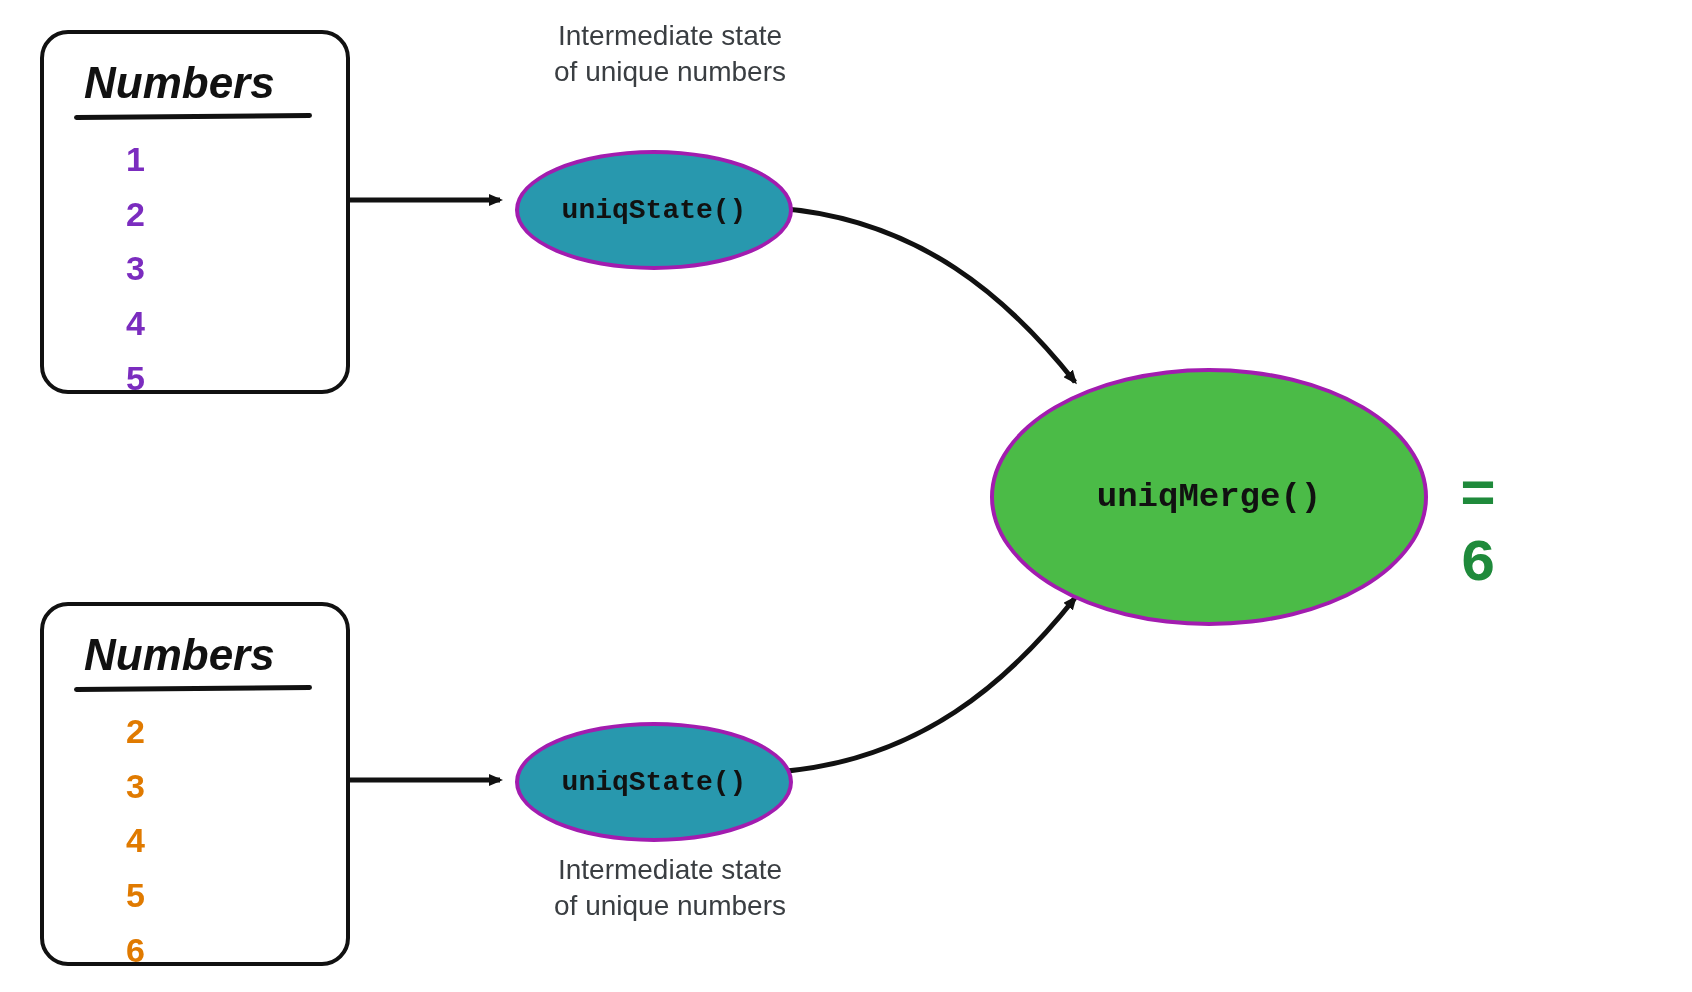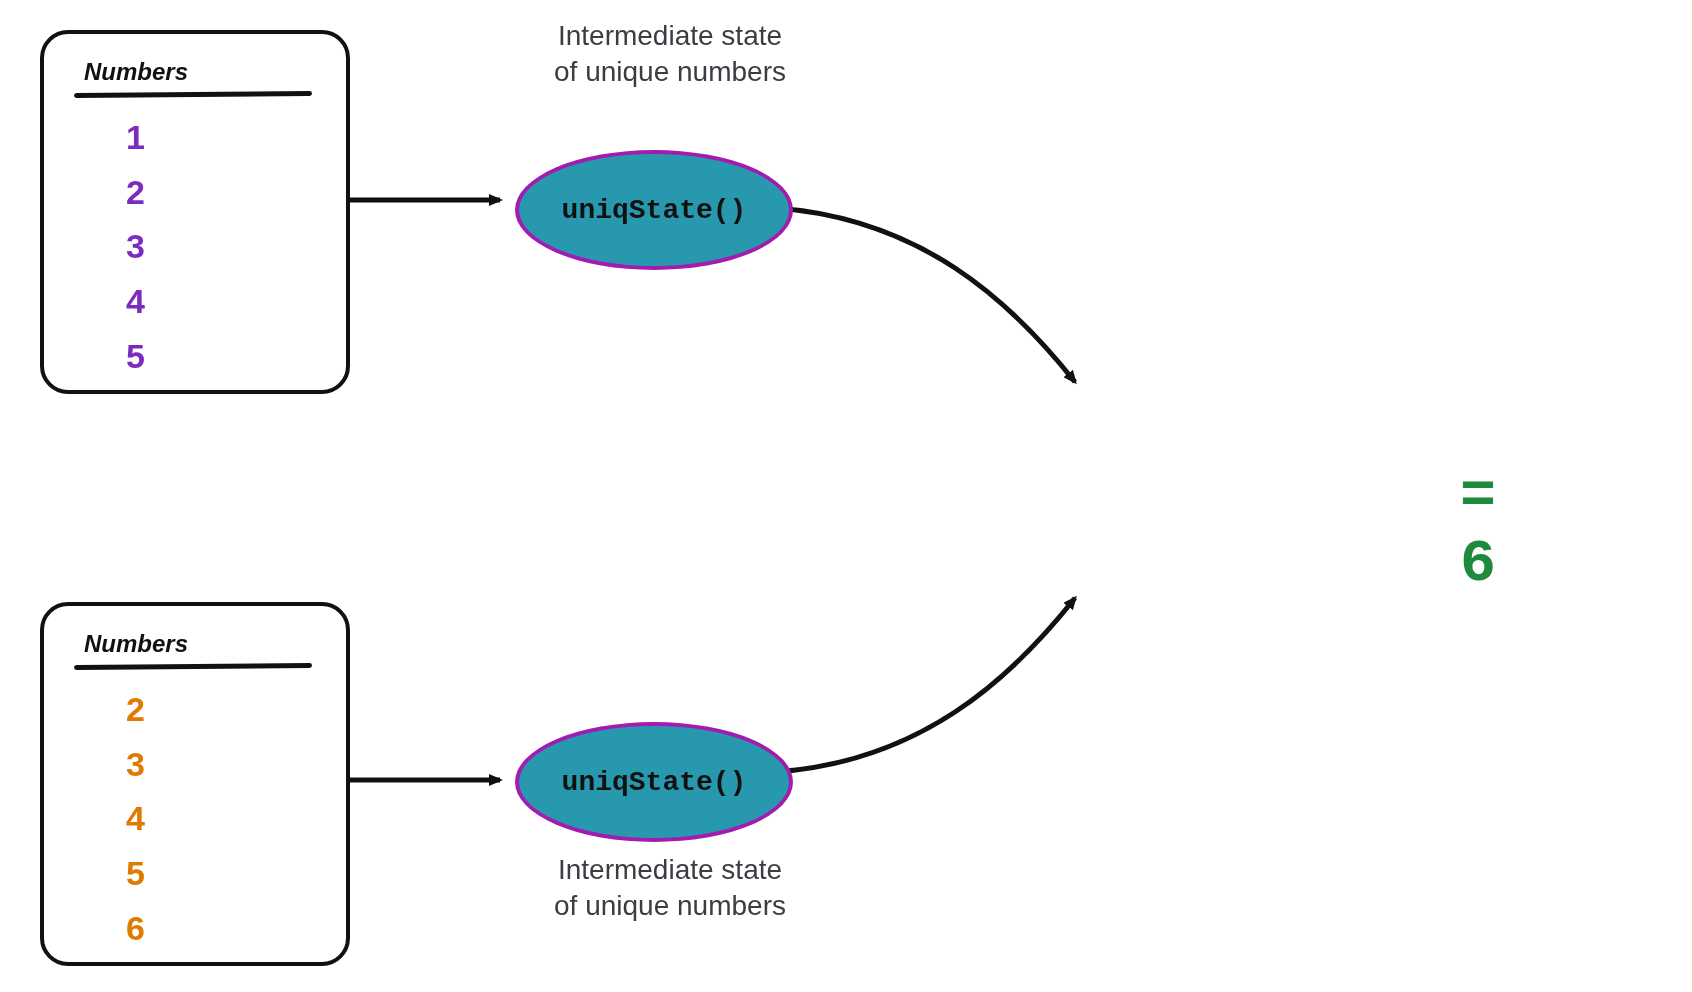--- a/index.html
+++ b/index.html
@@ -24,21 +24,21 @@
     pointer-events: none;
   }
   .box {
     position: absolute;
     border: 4px solid #111;
     border-radius: 28px;
     background: #fff;
     padding: 18px 26px 18px 26px;
   }
   .box .title {
-    font-size: 24px;
+    font-size: 44px;
     font-style: italic;
     font-weight: 600;
     margin: 6px 0 6px 14px;
     color: #111;
   }
   .box .underline {
     height: 5px;
     background: #111;
     margin: 2px 8px 14px 4px;
     border-radius: 3px;
@@ -138,18 +138,21 @@
 </div>
 
 <div class="ellipse teal" style="left:515px; top:150px; width:270px; height:112px; font-size:28px;">
   <span>uniqState()</span>
 </div>
 
 <div class="ellipse teal" style="left:515px; top:722px; width:270px; height:112px; font-size:28px;">
   <span>uniqState()</span>
 </div>
 
+<div class="ellipse green" style="left:990px; top:368px; width:430px; height:250px; font-size:34px;">
+  <span>uniqMerge()</span>
+</div>
 
 <div class="result" style="left:1460px; top:462px;">
   <span>= </span><span>6</span>
 </div>
 
 </div>
 
 </body></html>

